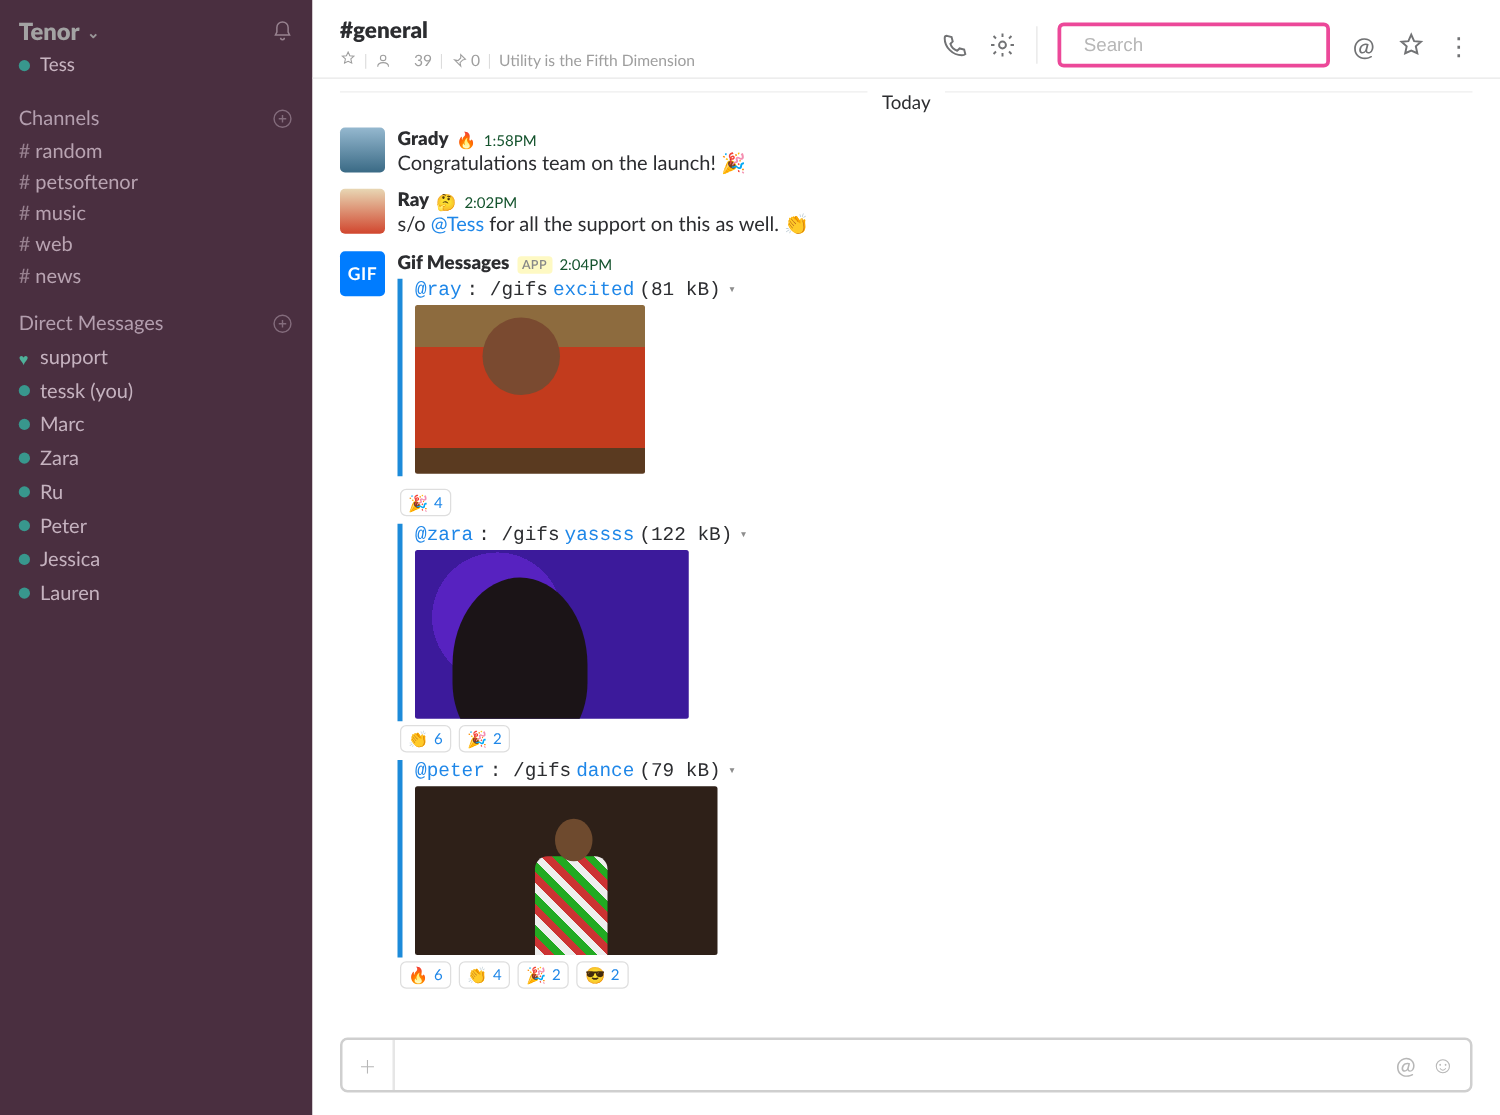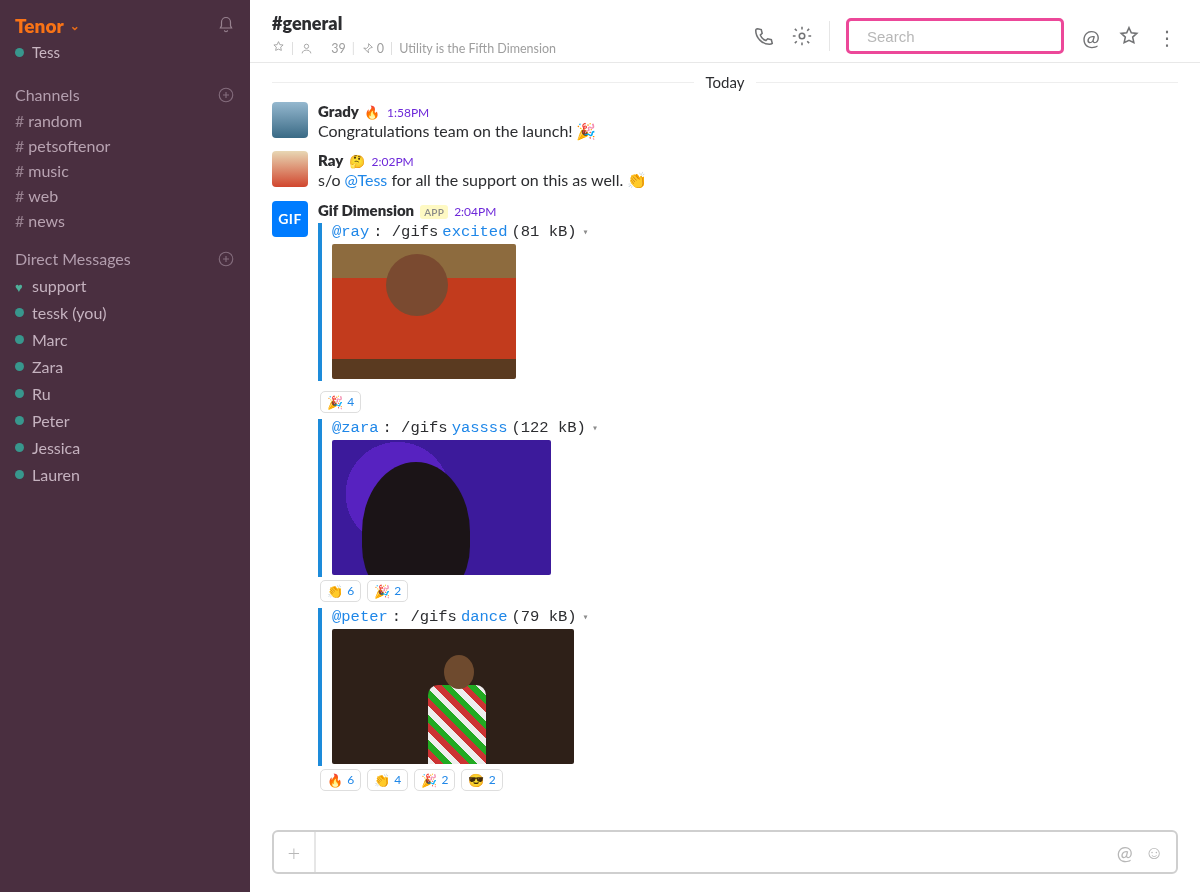--- a/index.html
+++ b/index.html
@@ -2,21 +2,21 @@
 <html><head>
 <meta charset="utf-8">
 <style>
   * { box-sizing: border-box; margin: 0; padding: 0; }
   html, body { width: 1200px; height: 892px; overflow: hidden; font-family: "Lato", "Helvetica Neue", Arial, sans-serif; color: #2c2d30; }
   body { display: flex; }
 
   
   .sidebar { width: 250px; height: 100%; background: #4a2f40; color: #cbb9c4; display: flex; flex-direction: column; font-size: 16px; }
   .ws-header { padding: 14px 15px 4px 15px; display:flex; align-items:center; justify-content:space-between; }
-  .ws-name { color:#f97316; font-weight:800; font-size:19px; display:flex; align-items:center; gap:6px; cursor:pointer; }
+  .ws-name { color:#a3a3a3; font-weight:800; font-size:19px; display:flex; align-items:center; gap:6px; cursor:pointer; }
   .ws-name .chev { font-size:12px; opacity:.9; }
   .bell { width:18px; height:20px; opacity:.6; }
   .bell svg { stroke:#cbb9c4; }
   .presence-row { padding: 2px 15px 14px 15px; display:flex; align-items:center; gap:8px; color:#c9b6c2; font-size:15px; }
   .presence-dot { width:9px; height:9px; border-radius:50%; background:#38978d; display:inline-block; }
   .presence-dot.heart { background:none; color:#4fb09a; font-size:13px; line-height:1; }
 
   .section-title { padding: 10px 15px 4px 15px; display:flex; justify-content:space-between; align-items:center; color:#b39eae; font-size:16px; font-weight:400; }
   .plus-circ { width:18px; height:18px; opacity:.55; }
   .plus-circ svg { stroke:#b39eae; }
@@ -35,33 +35,33 @@
   .ch-sub svg { width:13px; height:13px; stroke:#9e9e9e; }
   .topbar-right { display:flex; align-items:center; gap:16px; padding-top:6px; }
   .top-icon { width:22px; height:22px; color:#717274; cursor:pointer; }
   .top-icon svg { stroke:#717274; width:100%; height:100%; }
   .vline { width:1px; height:30px; background:#e6e6e6; }
   .searchbox { width:218px; height:36px; border:3px solid #ec4899; border-radius:5px; display:flex; align-items:center; padding:0 10px; gap:8px; color:#9e9e9e; }
   .searchbox input { border:none; outline:none; font-size:15px; flex:1; background:transparent; color:#2c2d30; }
   .searchbox input::placeholder { color:#b7b7b7; }
 
   
-  .divider { margin: 10px 0 6px 0; display:flex; align-items:center; gap:12px; }
+  .divider { margin: 10px 0 6px 0; display:flex; gap:12px; }
   .divider .line { flex:1; height:1px; background:#eee; }
   .divider .label { color:#2c2d30; font-size:15px; font-weight:400; }
 
   .messages { flex:1; overflow:hidden; padding: 0 22px; }
   .msg { display:flex; gap:10px; padding:5px 0 4px 0; }
   .avatar { width:36px; height:36px; border-radius:4px; background:#ccc; flex-shrink:0; display:flex; align-items:center; justify-content:center; font-size:11px; color:#fff; font-weight:700; }
   .avatar.gif { background:#007cff; font-size:14px; letter-spacing:.5px; }
   .msg-body { flex:1; }
   .msg-head { display:flex; align-items:flex-end; gap:6px; }
   .msg-author { font-weight:800; font-size:15px; }
   .headmoji { font-size:13px; }
-  .timestamp { font-size:12px; color:#6d28d9; }
+  .timestamp { font-size:12px; color:#14532d; }
   .app-badge { font-size:10px; background:#fef9c3; color:#888; border-radius:3px; padding:1px 4px; font-weight:600; letter-spacing:.3px; }
   .msg-text { font-size:16px; line-height:1.4; }
   .mention, .gif-kw { color:#1f87e8; }
 
   .attach-group { margin-top:4px; }
   .attach { border-left:4px solid #d7d7d7; padding:0 0 2px 10px; margin-bottom:3px;font-family:Liberation Mono, monospace; }
   .attach.blue { border-left-color:#1d8bda; }
   .attach-line { font-size:15.5px; display:flex; align-items:center; gap:4px; flex-wrap:wrap; }
   .collapse-caret { color:#8d8d8d; font-size:10px; margin-left:2px; }
   .gif-thumb { margin-top:3px;  border-radius:2px; background:#333; position:relative; overflow:hidden; }
@@ -271,21 +271,21 @@
         <div class="msg-text">
           <span>s/o  </span><span class="mention">@Tess</span><span> for all the support on this as well. </span><span>👏</span>
         </div>
       </div>
     </div>
 
     <div class="msg">
       <div class="avatar gif">GIF</div>
       <div class="msg-body">
         <div class="msg-head">
-          <span class="msg-author">Gif Dimension</span>
+          <span class="msg-author">Gif Messages</span>
           <span class="app-badge">APP</span>
           <span class="timestamp">2:04PM</span>
         </div>
 
         <div class="attach-group">
 
           <div class="attach blue">
             <div class="attach-line">
               <span class="mention">@ray</span>
                 <span>: /gifs </span>

